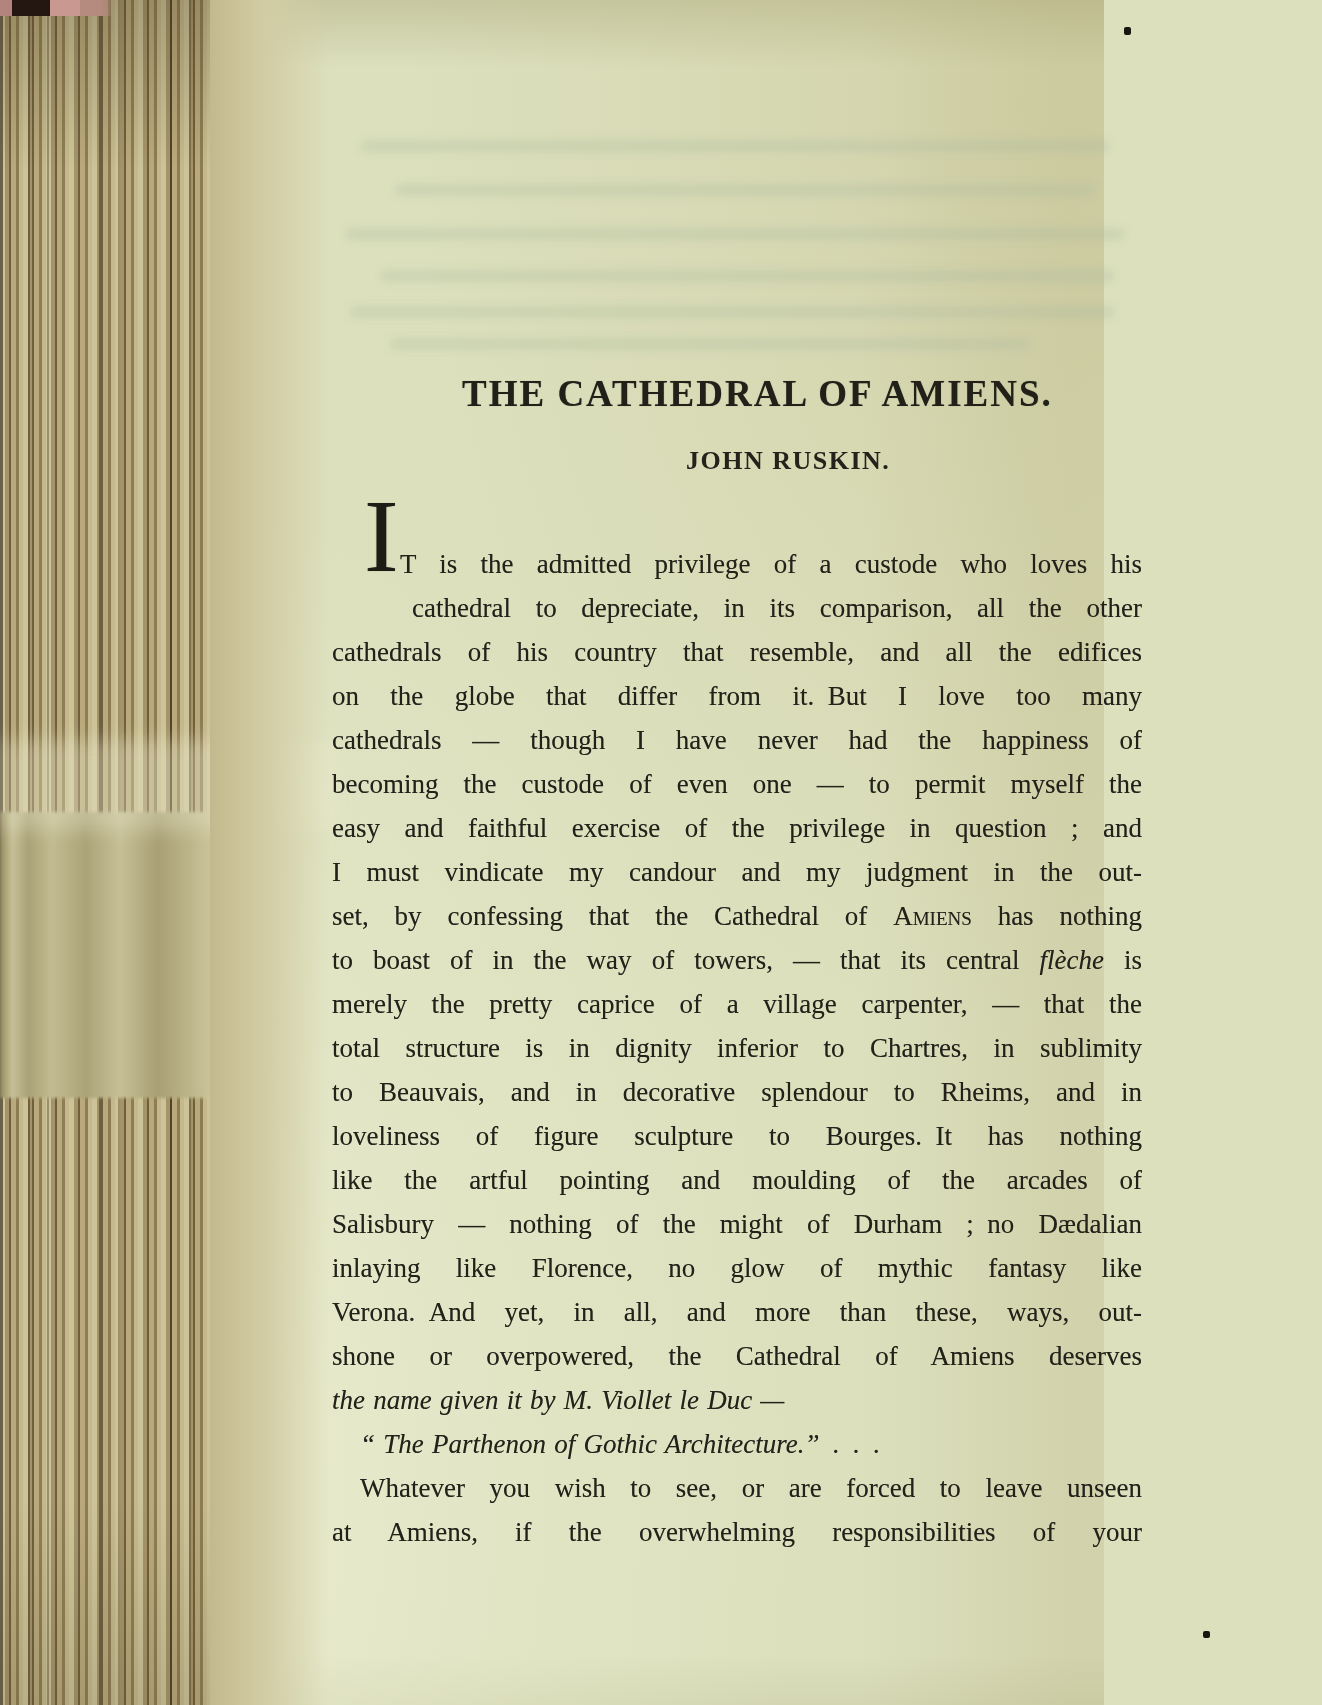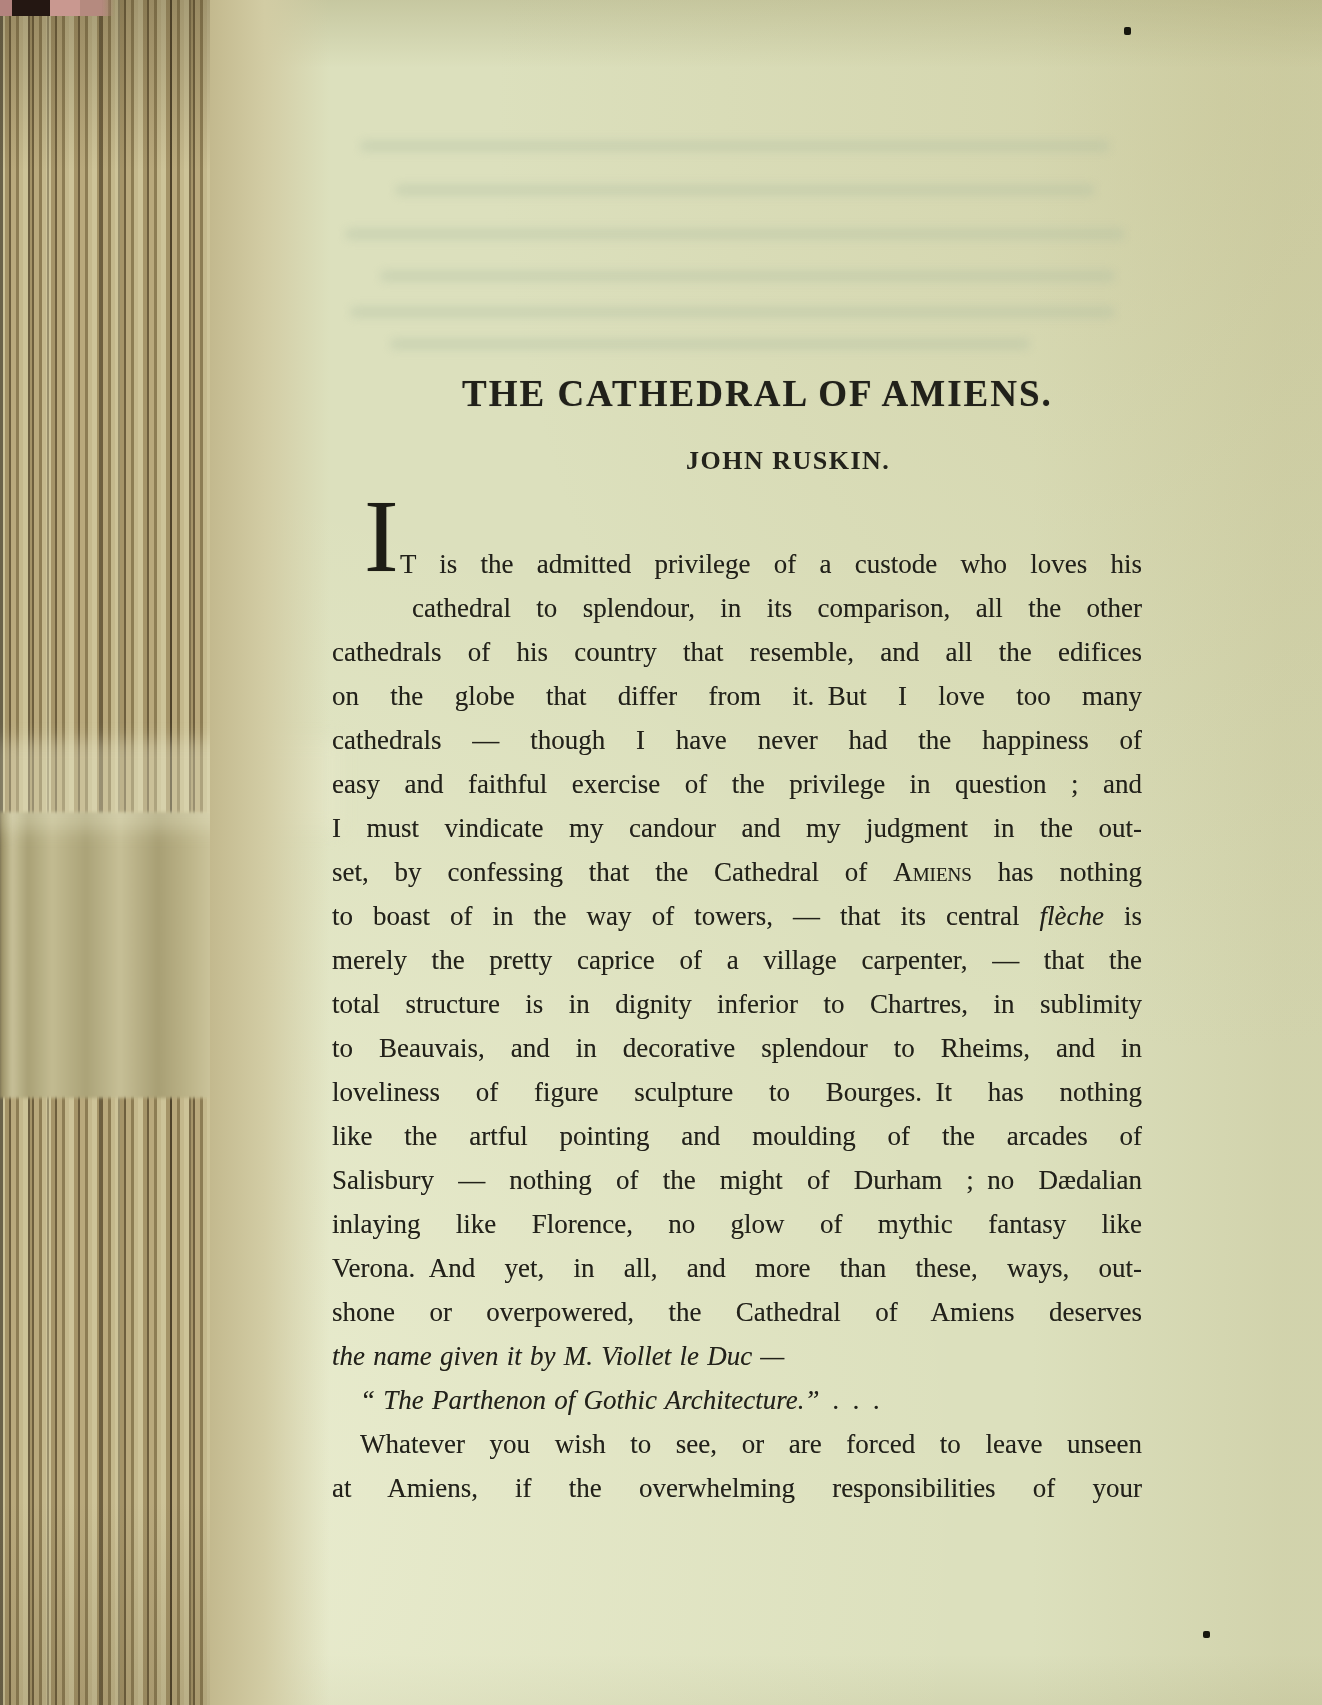--- a/index.html
+++ b/index.html
@@ -1,18 +1,18 @@
 <!DOCTYPE html>
 <html><head>
 <meta charset="utf-8">
 <style>
   html,body{margin:0;padding:0;}
   body{width:1322px;height:1705px;overflow:hidden;background:#dce0bd;
        font-family:"Liberation Serif", serif;}
-  .page{position:absolute;inset:0;width:1322px;height:1705px;
+  .page{position:absolute;inset:0;width:1104px;height:1705px;
     background:
       radial-gradient(ellipse at 92% 6%, rgba(186,178,122,0.28), rgba(186,178,122,0) 42%),
       radial-gradient(ellipse at 16% 88%, rgba(243,245,220,0.55), rgba(243,245,220,0) 48%),
       linear-gradient(180deg, rgba(148,143,94,0.30) 0%, rgba(148,143,94,0) 4%),
       linear-gradient(90deg, rgba(148,143,94,0) 78%, rgba(172,164,112,0.22) 97%),
       linear-gradient(0deg, rgba(148,143,94,0.12) 0%, rgba(148,143,94,0) 3%),
       #dce0bd;}
 
   
   .book-edge{position:absolute;left:0;top:0;width:218px;height:1705px;
@@ -82,24 +82,25 @@
 
   <div class="speck" style="left:1124px;top:27px;width:7px;height:8px"></div>
   <div class="speck" style="left:1203px;top:1631px;width:7px;height:7px"></div>
 
   <div class="ttl">THE CATHEDRAL OF AMIENS.</div>
   <div class="auth">JOHN RUSKIN.</div>
 
   <div class="bodytext">
     <div class="dropcap">I</div>
     <div class="l pad1">T is the admitted privilege of a custode who loves his</div>
-    <div class="l pad2">cathedral to splendour, in its comparison, all the other</div>
+    <div class="l pad2">cathedral to depreciate, in its comparison, all the other</div>
     <div class="l">cathedrals of his country that resemble, and all the edifices</div>
     <div class="l">on the globe that differ from it. But I love too many</div>
     <div class="l">cathedrals — though I have never had the happiness of</div>
+    <div class="l">becoming the custode of even one — to permit myself the</div>
     <div class="l">easy and faithful exercise of the privilege in question ; and</div>
     <div class="l">I must vindicate my candour and my judgment in the out-</div>
     <div class="l">set, by confessing that the Cathedral of <span class="sc">Amiens</span> has nothing</div>
     <div class="l">to boast of in the way of towers, — that its central <em>flèche</em> is</div>
     <div class="l">merely the pretty caprice of a village carpenter, — that the</div>
     <div class="l">total structure is in dignity inferior to Chartres, in sublimity</div>
     <div class="l">to Beauvais, and in decorative splendour to Rheims, and in</div>
     <div class="l">loveliness of figure sculpture to Bourges. It has nothing</div>
     <div class="l">like the artful pointing and moulding of the arcades of</div>
     <div class="l">Salisbury — nothing of the might of Durham ; no Dædalian</div>

